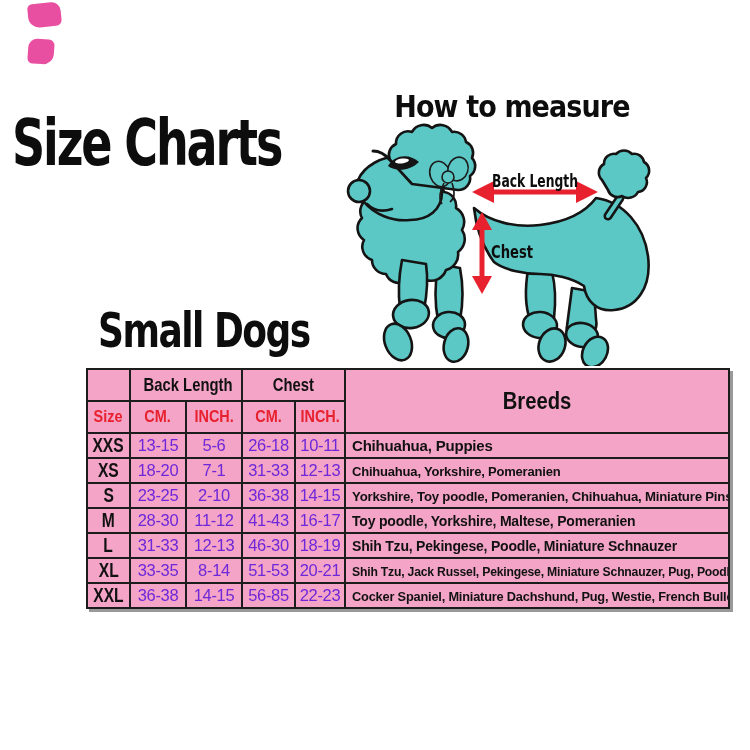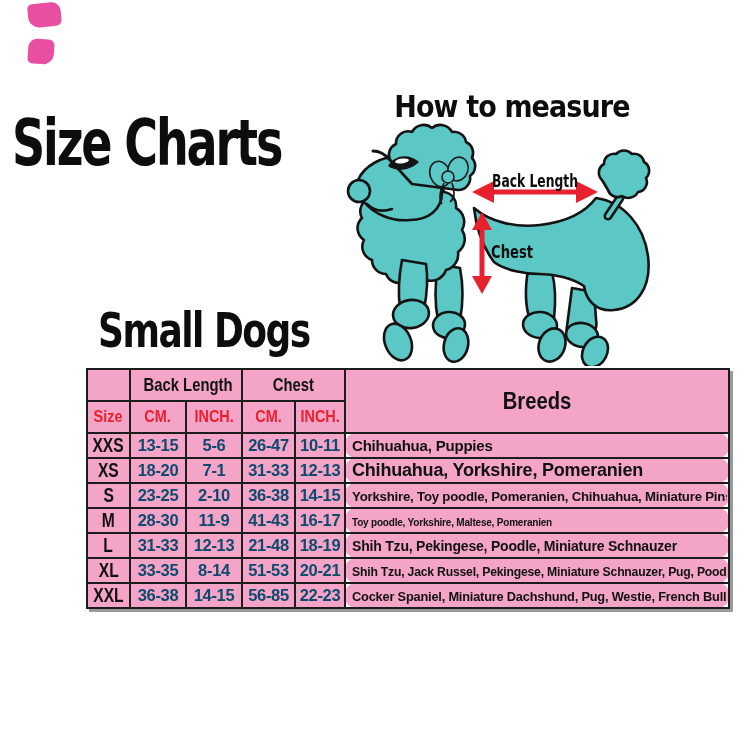--- a/index.html
+++ b/index.html
@@ -45,27 +45,27 @@
     border:2px solid #1C1C1C;background:#F4A4C6;
     text-align:center;vertical-align:middle;padding:0;overflow:hidden;white-space:nowrap;
   }
   .size-table thead tr{height:32px;}
   .size-table tbody tr{height:22px;}
   .cnd{display:inline-block;transform-origin:center center;white-space:nowrap;}
   .hdr-group{font-weight:bold;font-size:19px;color:#111;transform:scaleX(0.78);}
   .hdr-breeds{font-weight:bold;font-size:23px;color:#111;transform:scaleX(0.88);}
   .hdr-red{font-weight:bold;font-size:17px;color:#E8212E;transform:scaleX(0.85);}
   .sz{font-weight:bold;font-size:20px;color:#111;transform:scaleX(0.78);}
-  .c-num span{font-weight:bold;font-size:16.5px;color:#0c4a6e;letter-spacing:-0.3px;}
-  .c-breeds{text-align:left !important;padding-left:6px !important;border-radius:11px;}
+  .c-num span{font-weight:normal;font-size:16.5px;color:#6d28d9;letter-spacing:-0.3px;}
+  .c-breeds{text-align:left !important;padding-left:6px !important;}
   .c-breeds span{font-weight:bold;color:#111;letter-spacing:-0.2px;}
   .size-table tbody tr:nth-child(1) .c-breeds span{font-size:15px;}
-  .size-table tbody tr:nth-child(2) .c-breeds span{font-size:18px;}
+  .size-table tbody tr:nth-child(2) .c-breeds span{font-size:13px;}
   .size-table tbody tr:nth-child(3) .c-breeds span{font-size:13.2px;}
-  .size-table tbody tr:nth-child(4) .c-breeds span{font-size:10px;}
+  .size-table tbody tr:nth-child(4) .c-breeds span{font-size:14px;}
   .size-table tbody tr:nth-child(5) .c-breeds span{font-size:14px;}
   .size-table tbody tr:nth-child(6) .c-breeds span{font-size:12.2px;}
   .size-table tbody tr:nth-child(7) .c-breeds span{font-size:12.8px;}
 </style>
 </head>
 <body>
 
 <div class="corner-mark mark1"></div>
 <div class="corner-mark mark2"></div>
 
@@ -179,21 +179,21 @@
       <td>
         <span class="cnd hdr-red">INCH.</span>
       </td>
     </tr>
   </thead>
   <tbody id="table-body">
   <tr>
     <td><span class="cnd sz">XXS</span></td>
     <td class="c-num"><span>13-15</span></td>
     <td class="c-num"><span>5-6</span></td>
-    <td class="c-num"><span>26-47</span></td>
+    <td class="c-num"><span>26-18</span></td>
     <td class="c-num"><span>10-11</span></td>
     <td class="c-breeds"><span>Chihuahua, Puppies</span></td>
   </tr>
 
   <tr>
     <td><span class="cnd sz">XS</span></td>
     <td class="c-num"><span>18-20</span></td>
     <td class="c-num"><span>7-1</span></td>
     <td class="c-num"><span>31-33</span></td>
     <td class="c-num"><span>12-13</span></td>
@@ -205,31 +205,31 @@
     <td class="c-num"><span>23-25</span></td>
     <td class="c-num"><span>2-10</span></td>
     <td class="c-num"><span>36-38</span></td>
     <td class="c-num"><span>14-15</span></td>
     <td class="c-breeds"><span>Yorkshire, Toy poodle, Pomeranien, Chihuahua, Miniature Pinscher</span></td>
   </tr>
 
   <tr>
     <td><span class="cnd sz">M</span></td>
     <td class="c-num"><span>28-30</span></td>
-    <td class="c-num"><span>11-9</span></td>
+    <td class="c-num"><span>11-12</span></td>
     <td class="c-num"><span>41-43</span></td>
     <td class="c-num"><span>16-17</span></td>
     <td class="c-breeds"><span>Toy poodle, Yorkshire, Maltese, Pomeranien</span></td>
   </tr>
 
   <tr>
     <td><span class="cnd sz">L</span></td>
     <td class="c-num"><span>31-33</span></td>
     <td class="c-num"><span>12-13</span></td>
-    <td class="c-num"><span>21-48</span></td>
+    <td class="c-num"><span>46-30</span></td>
     <td class="c-num"><span>18-19</span></td>
     <td class="c-breeds"><span>Shih Tzu, Pekingese, Poodle, Miniature Schnauzer</span></td>
   </tr>
 
   <tr>
     <td><span class="cnd sz">XL</span></td>
     <td class="c-num"><span>33-35</span></td>
     <td class="c-num"><span>8-14</span></td>
     <td class="c-num"><span>51-53</span></td>
     <td class="c-num"><span>20-21</span></td>

